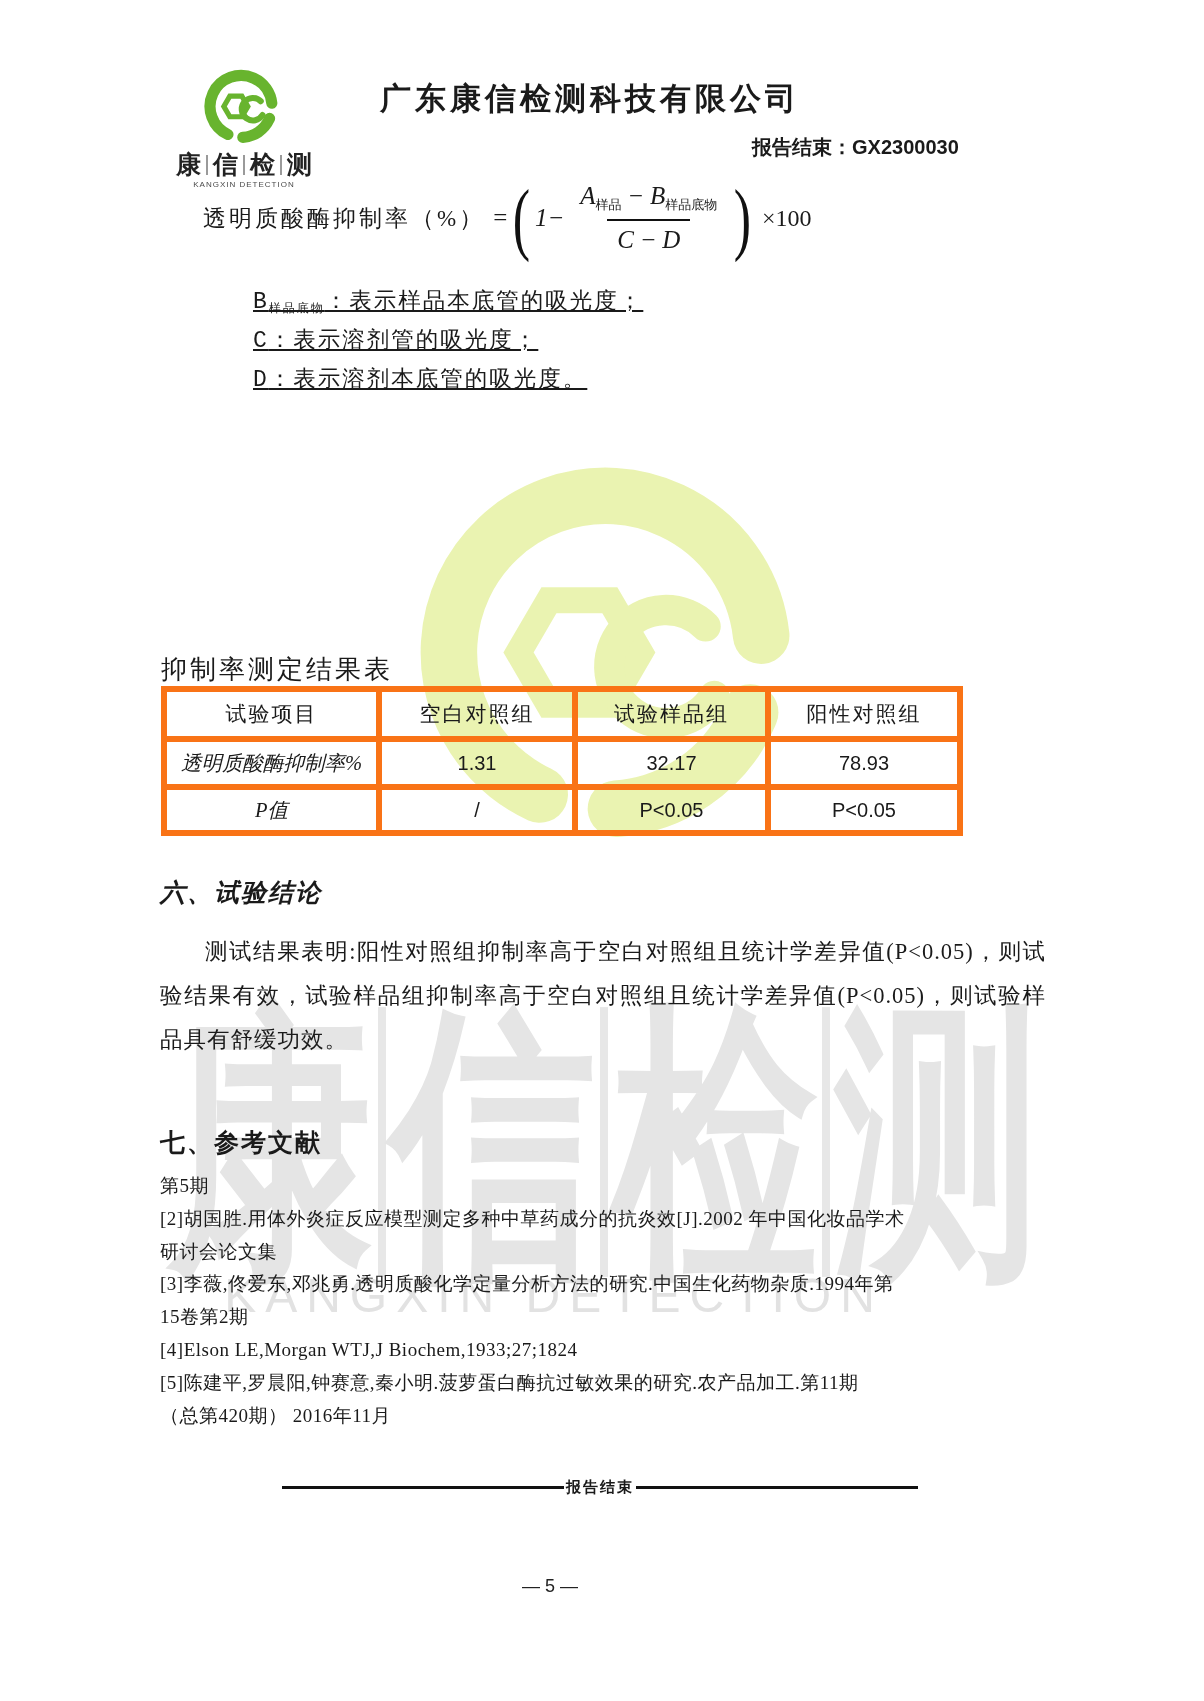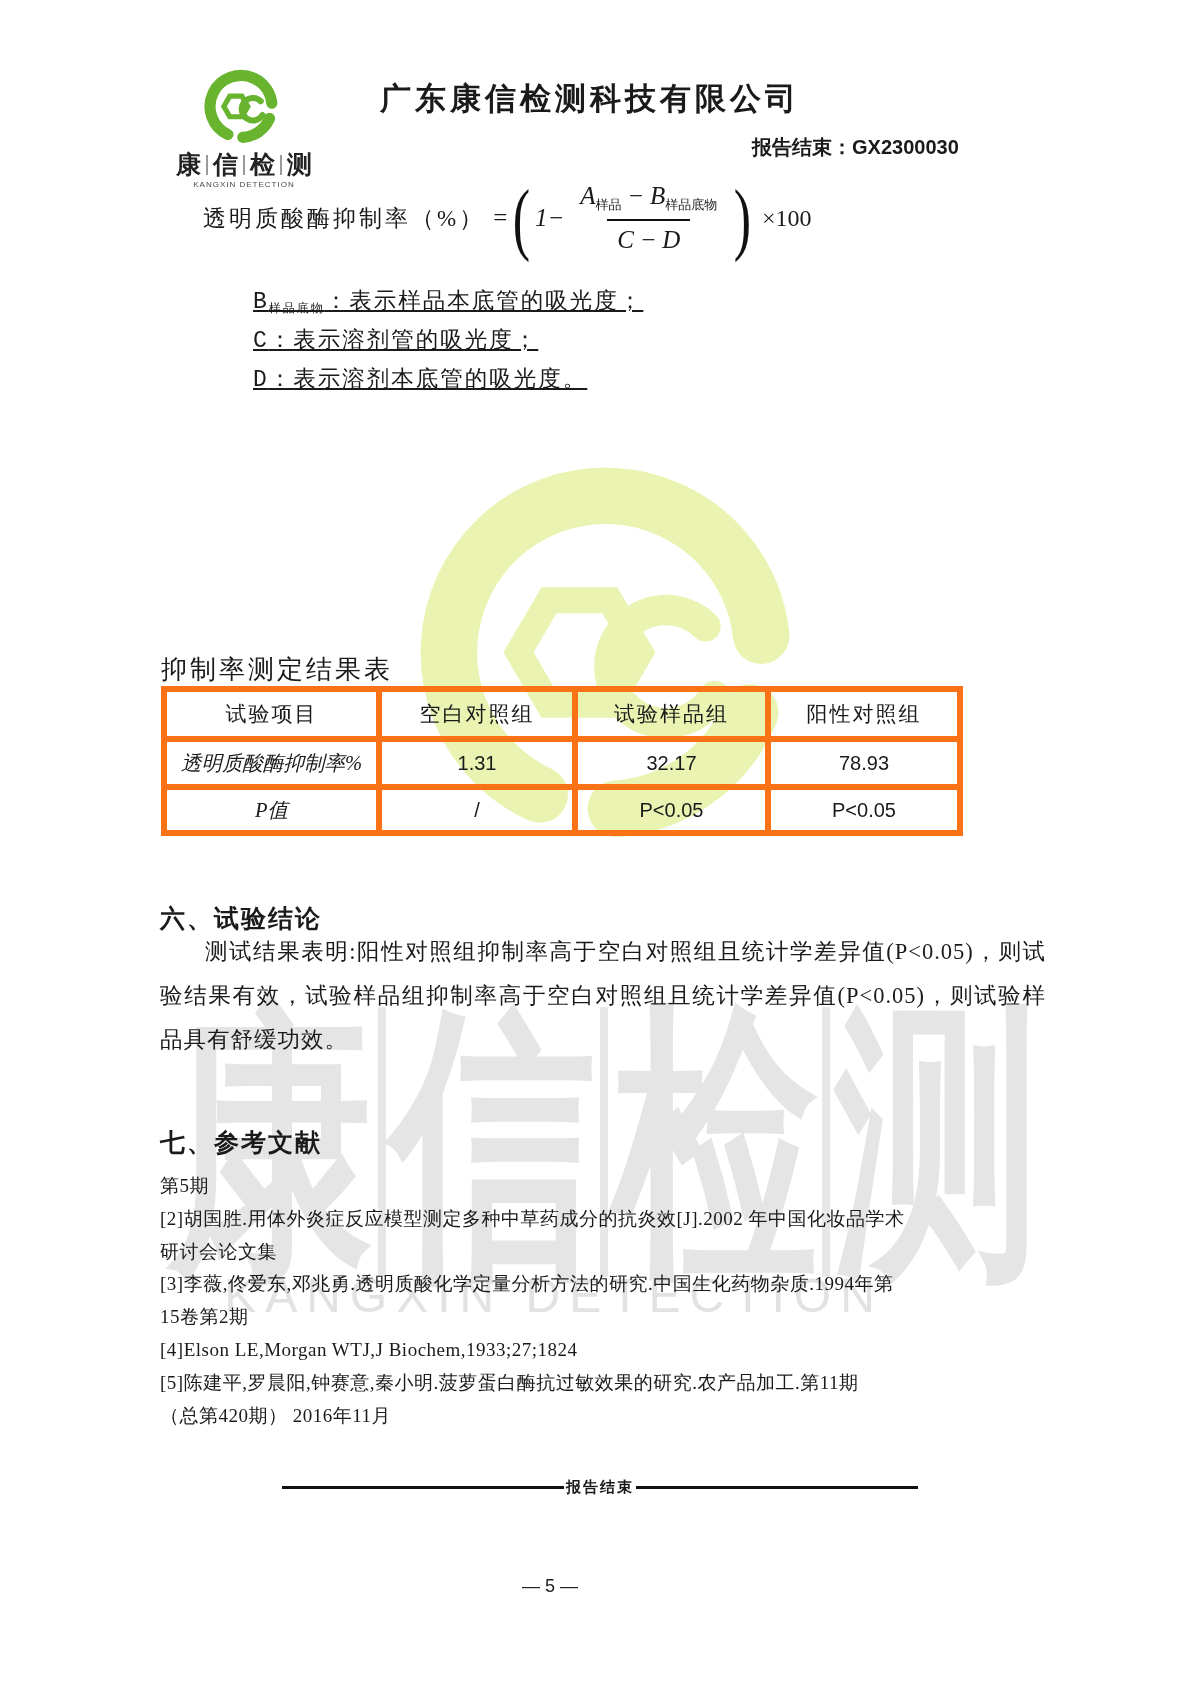--- a/index.html
+++ b/index.html
@@ -51,21 +51,21 @@
   .rtable { position:absolute; left:161px; top:686px; width:796px; border-collapse:collapse; z-index:2; table-layout:fixed; }
   .rtable th, .rtable td { border:6px solid #f97316; text-align:center; vertical-align:middle; font-weight:normal; }
   .rtable tr.hd  { height:50px; font-size:21px; letter-spacing:2px; }
   .rtable tr.r1  { height:48px; }
   .rtable tr.r2  { height:46px; }
   .cell-label { font-style:italic; font-size:20.5px; letter-spacing:0; }
   .cell-num { font-family:"Liberation Sans","DejaVu Sans",sans-serif; font-size:20px; }
 
   
   .sec-heading { left:160px; font-size:25px; font-weight:bold; letter-spacing:2px; }
-  .sec6 { top:902px; }
+  .sec6 { top:876px;font-style:italic; }
   .sec7 { top:1126px; }
   .concl { left:160px; top:930px; width:886px; font-size:22.5px; line-height:44px;
            text-align:justify; text-indent:2em; letter-spacing:1px; }
   .refs { left:160px; top:1170px; width:892px; font-size:19px; }
   .refs .rline { height:32.8px; line-height:32.8px; letter-spacing:0.5px; }
 
   
   .endline { left:282px; top:1478px; width:636px; display:flex; align-items:center; }
   .endline .rule { flex:1; height:2.5px; background:#111; }
   .endline .txt { padding:0 2px; font-size:15px; font-weight:bold; letter-spacing:2px; }

